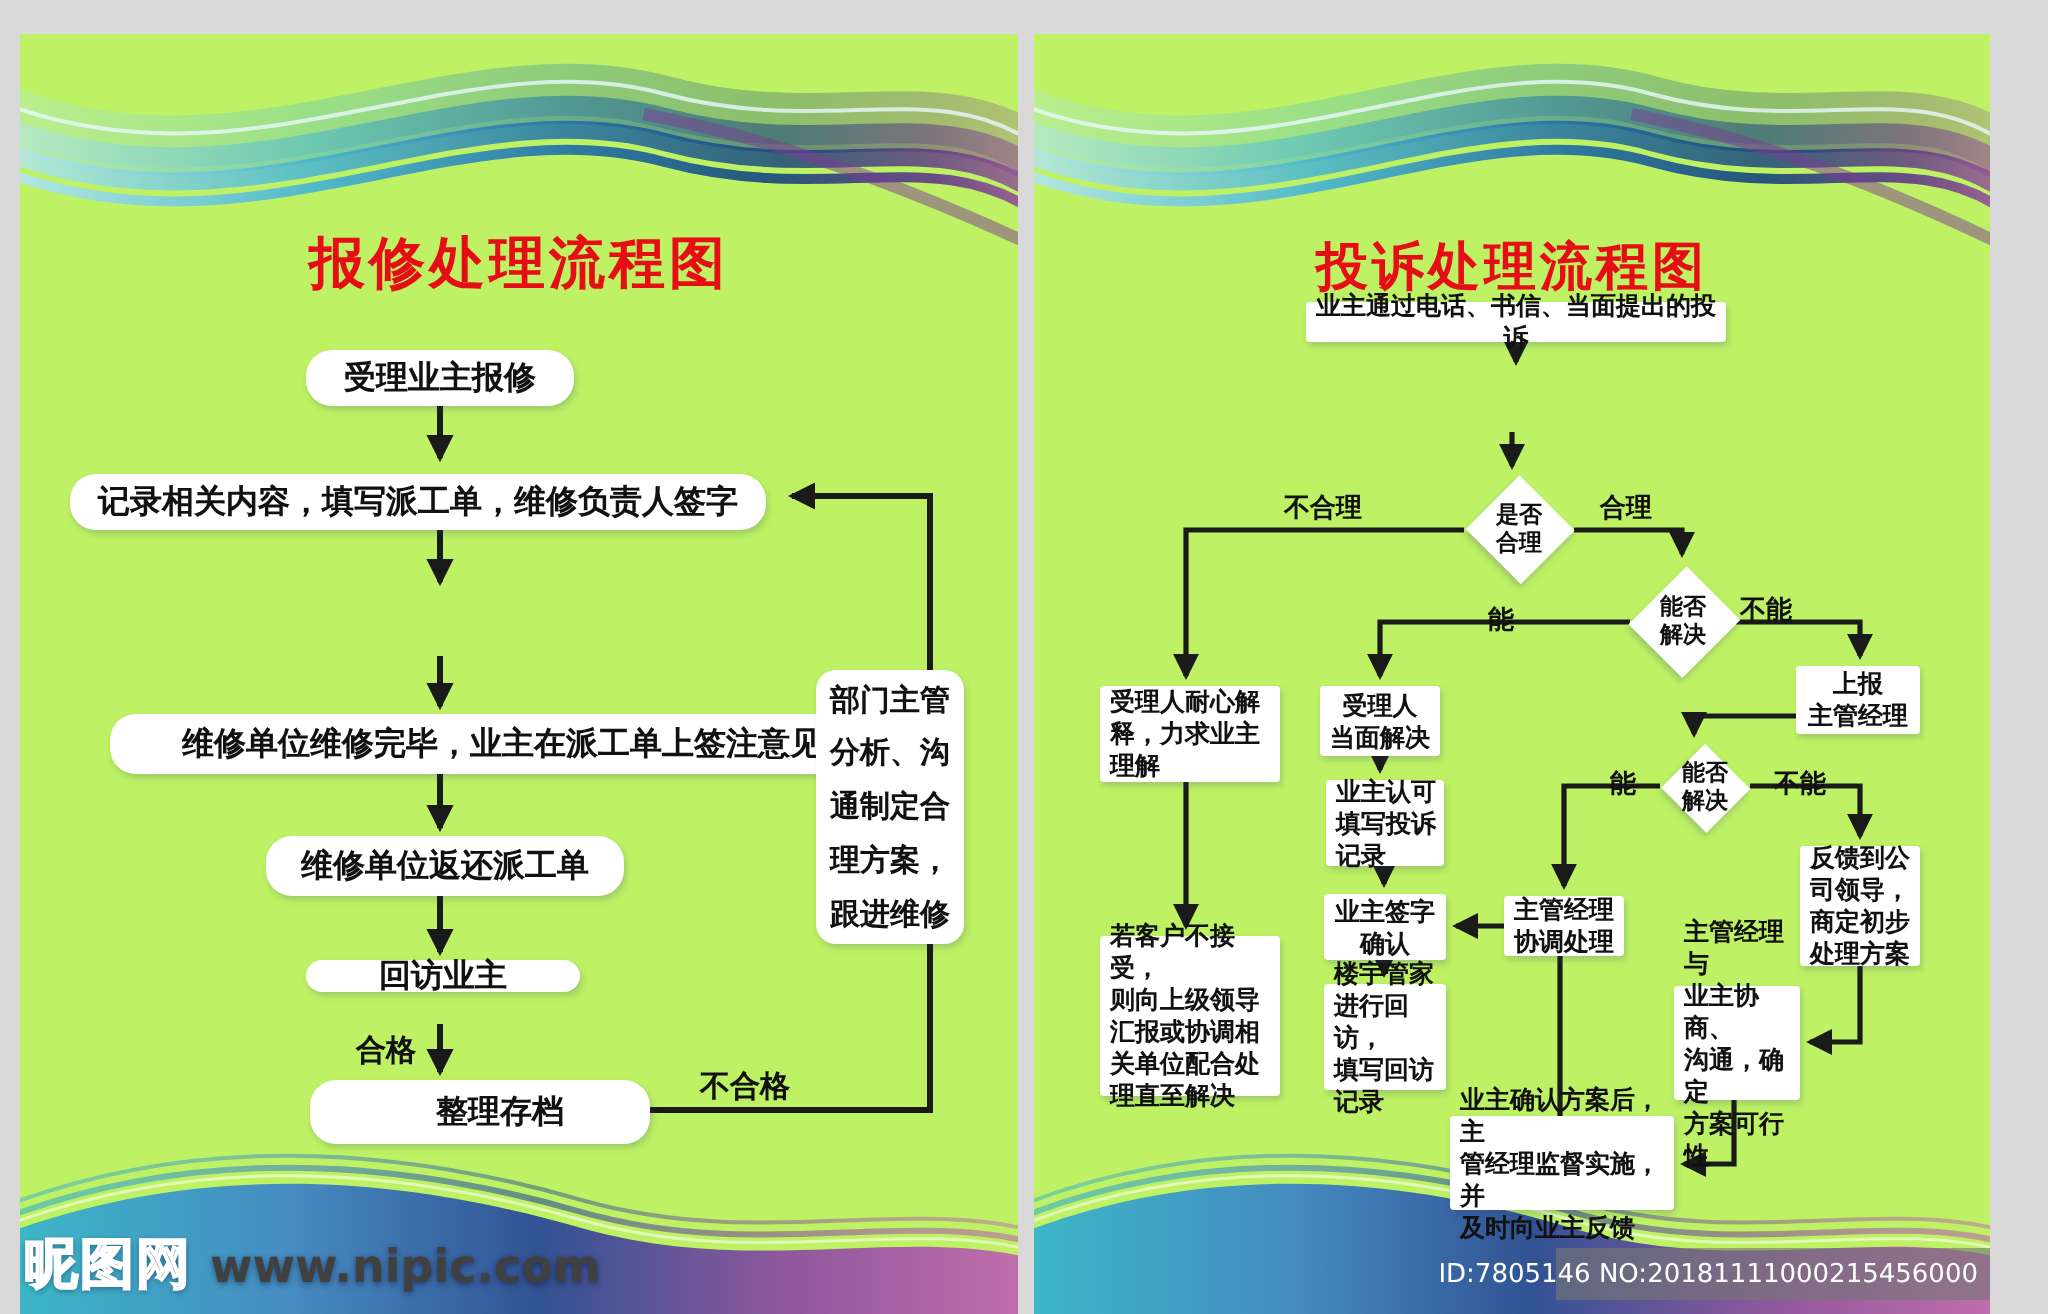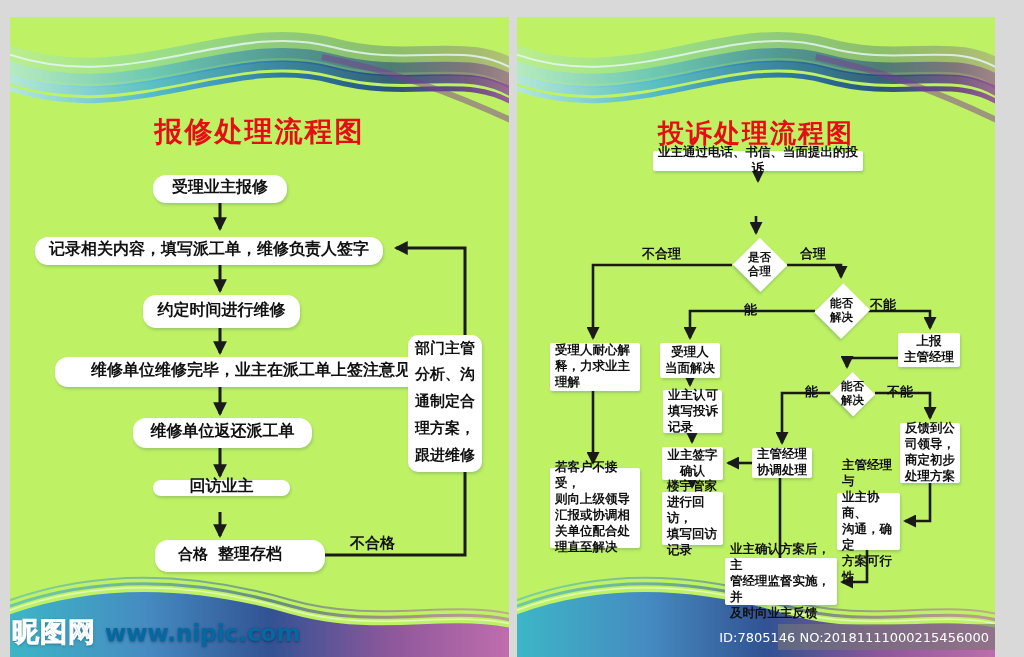--- a/index.html
+++ b/index.html
@@ -20,21 +20,20 @@
     font-weight:bold;color:#e60e16;letter-spacing:2px;z-index:3;
   }
   #panel-left .flow-title{top:96px;font-size:28px;}
   #panel-right .flow-title{top:99px;font-size:26px;}
   .arrows{position:absolute;left:0;top:0;z-index:1;}
   .node{
     position:absolute;background:#fff;z-index:2;
     display:flex;align-items:center;justify-content:center;
     font-weight:bold;white-space:pre-line;text-align:center;
     box-shadow:1px 2px 3px rgba(40,70,110,.22);
-    font-family:Liberation Mono, monospace;
   }
   .lp-node{border-radius:13px;font-size:16px;line-height:1.1;}
   .lp-side{border-radius:10px;font-size:15px;line-height:1.78;}
   .rp-node{border-radius:2px;font-size:12.5px;line-height:1.28;}
   .ta-left{justify-content:flex-start;text-align:left;padding-left:5px;box-sizing:border-box;}
   .flabel{position:absolute;font-weight:bold;z-index:3;white-space:nowrap;}
   .flabel.lp{font-size:15px;}
   .flabel.rp{font-size:13px;}
   .diamond{position:absolute;z-index:2;}
   .diamond .sq{
@@ -42,21 +41,21 @@
     transform:translate(-50%,-50%) rotate(45deg);background:#fff;
     box-shadow:1px 2px 3px rgba(40,70,110,.25);
   }
   .diamond .dtxt{
     position:absolute;left:0;top:0;right:0;bottom:0;
     display:flex;align-items:center;justify-content:center;
     font-weight:bold;font-size:11.5px;line-height:1.18;
     text-align:center;white-space:pre-line;
   }
   #site-wm{
-    position:absolute;left:12px;top:614px;z-index:10;color:#0369a1;
+    position:absolute;left:12px;top:614px;z-index:10;color:#404040;
     display:flex;align-items:baseline;gap:9px;
     text-shadow:0 1px 3px rgba(0,0,40,.45);
   }
   #site-wm .logo{font-size:27px;font-weight:bold;letter-spacing:1px;
     -webkit-text-stroke:1px #fff;}
   #site-wm .url{font-size:23px;font-weight:bold;}
   #id-wm{
     position:absolute;left:778px;top:624px;width:217px;height:26px;z-index:10;
     background:rgba(118,118,118,.62);color:#fff;font-size:13px;
     display:flex;align-items:center;justify-content:flex-end;
@@ -117,32 +116,31 @@
       <path d="M210,311 V336" marker-end="url(#arrL)"></path>
       <path d="M210,370 V397" marker-end="url(#arrL)"></path>
       <path d="M210,431 V459" marker-end="url(#arrL)"></path>
       <path d="M210,495 V519" marker-end="url(#arrL)"></path>
       <path d="M280,538 H455 V231 H386" marker-end="url(#arrL)"></path>
     </g>
   </svg>
 
   <div class="node lp-node" style="left:143px;top:158px;width:134px;height:28px;">受理业主报修</div>
   <div class="node lp-node" style="left:25px;top:220px;width:348px;height:28px;">记录相关内容，填写派工单，维修负责人签字</div>
-  <div class="node lp-node" style="left:133px;top:278px;width:157px;height:33px;">约定时间进行维修</div>
   <div class="node lp-node" style="left:45px;top:340px;width:392px;height:30px;">维修单位维修完毕，业主在派工单上签注意见</div>
   <div class="node lp-node" style="left:123px;top:401px;width:179px;height:30px;">维修单位返还派工单</div>
   <div class="node lp-node" style="left:143px;top:463px;width:137px;height:16px;">回访业主</div>
   <div class="node lp-node" style="left:145px;top:523px;width:150px;height:32px;padding-left:20px;">整理存档</div>
   <div class="node lp-side" style="left:398px;top:318px;width:74px;height:137px;">部门主管
 分析、沟
 通制定合
 理方案，
 跟进维修</div>
 
-  <div class="flabel lp" style="left:168px;top:528px;font-family:Liberation Mono, monospace;">合格</div>
+  <div class="flabel lp" style="left:168px;top:499px;font-family:Liberation Mono, monospace;">合格</div>
   <div class="flabel lp" style="left:340px;top:517px;">不合格</div>
 </div>
 
 <div class="panel" id="panel-right">
 
   <svg class="wave top" viewBox="0 0 480 118" preserveAspectRatio="none">
     <defs>
       <linearGradient id="gt2" x1="0" y1="0" x2="1" y2="0">
         <stop offset="0" stop-color="#b9e9f6"></stop>
           <stop offset="0.3" stop-color="#3fb0dc"></stop>

